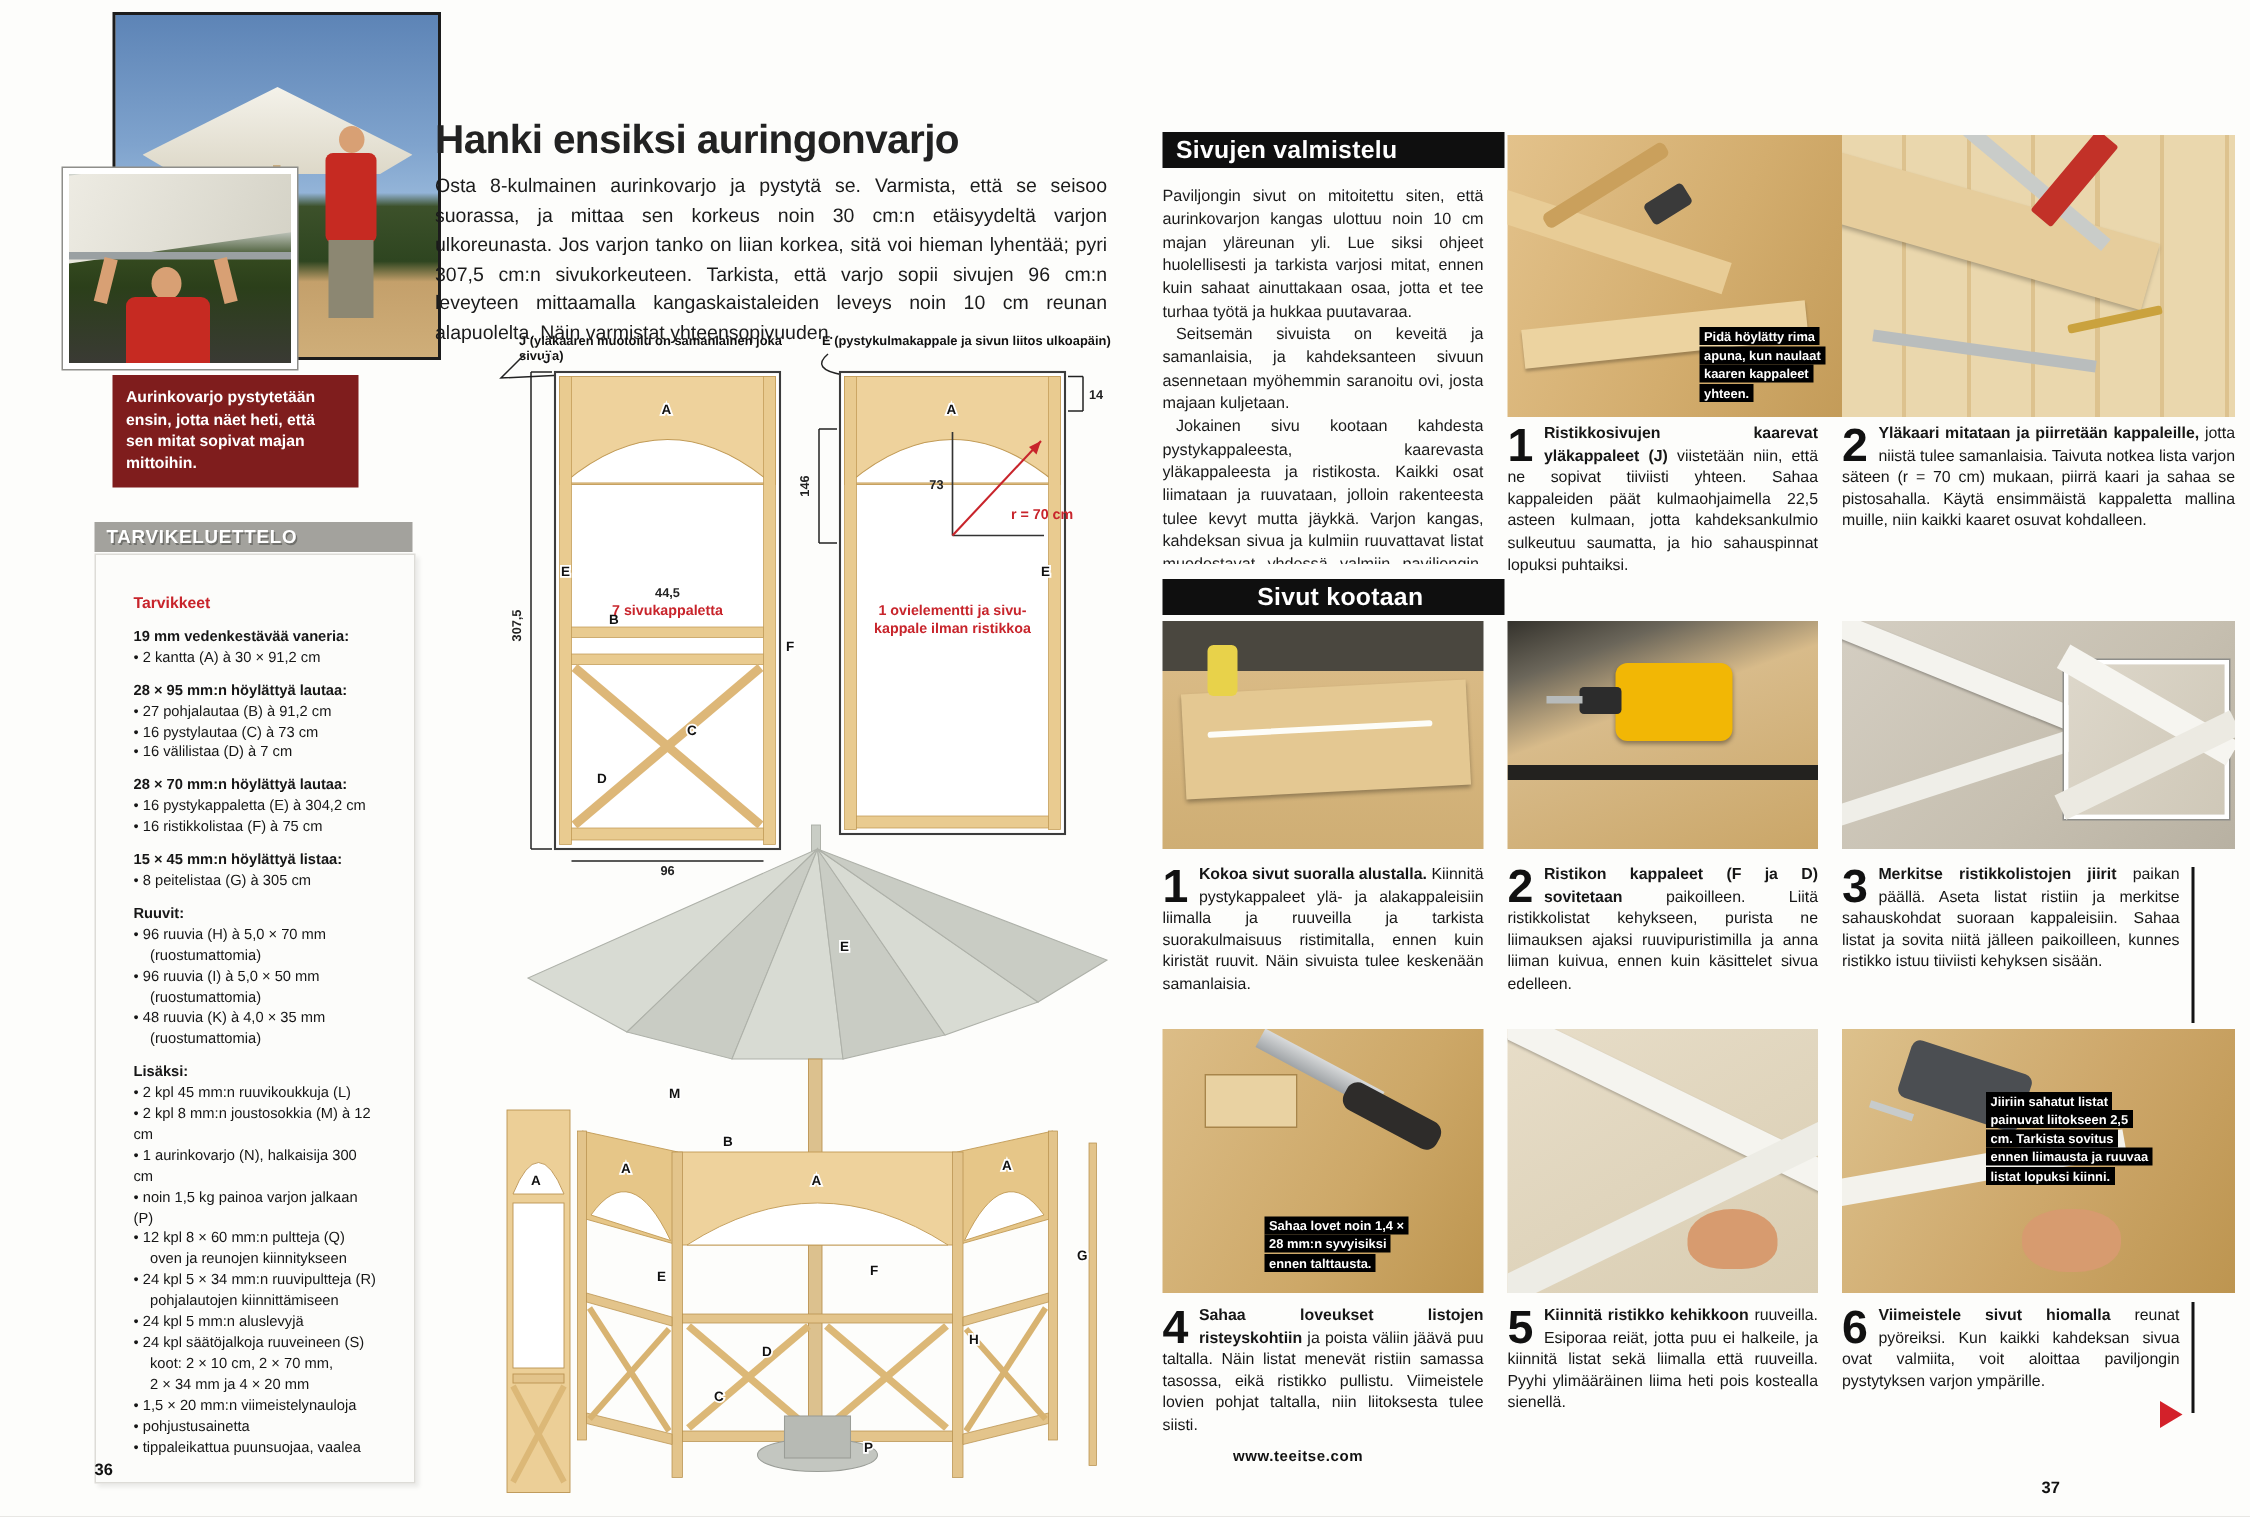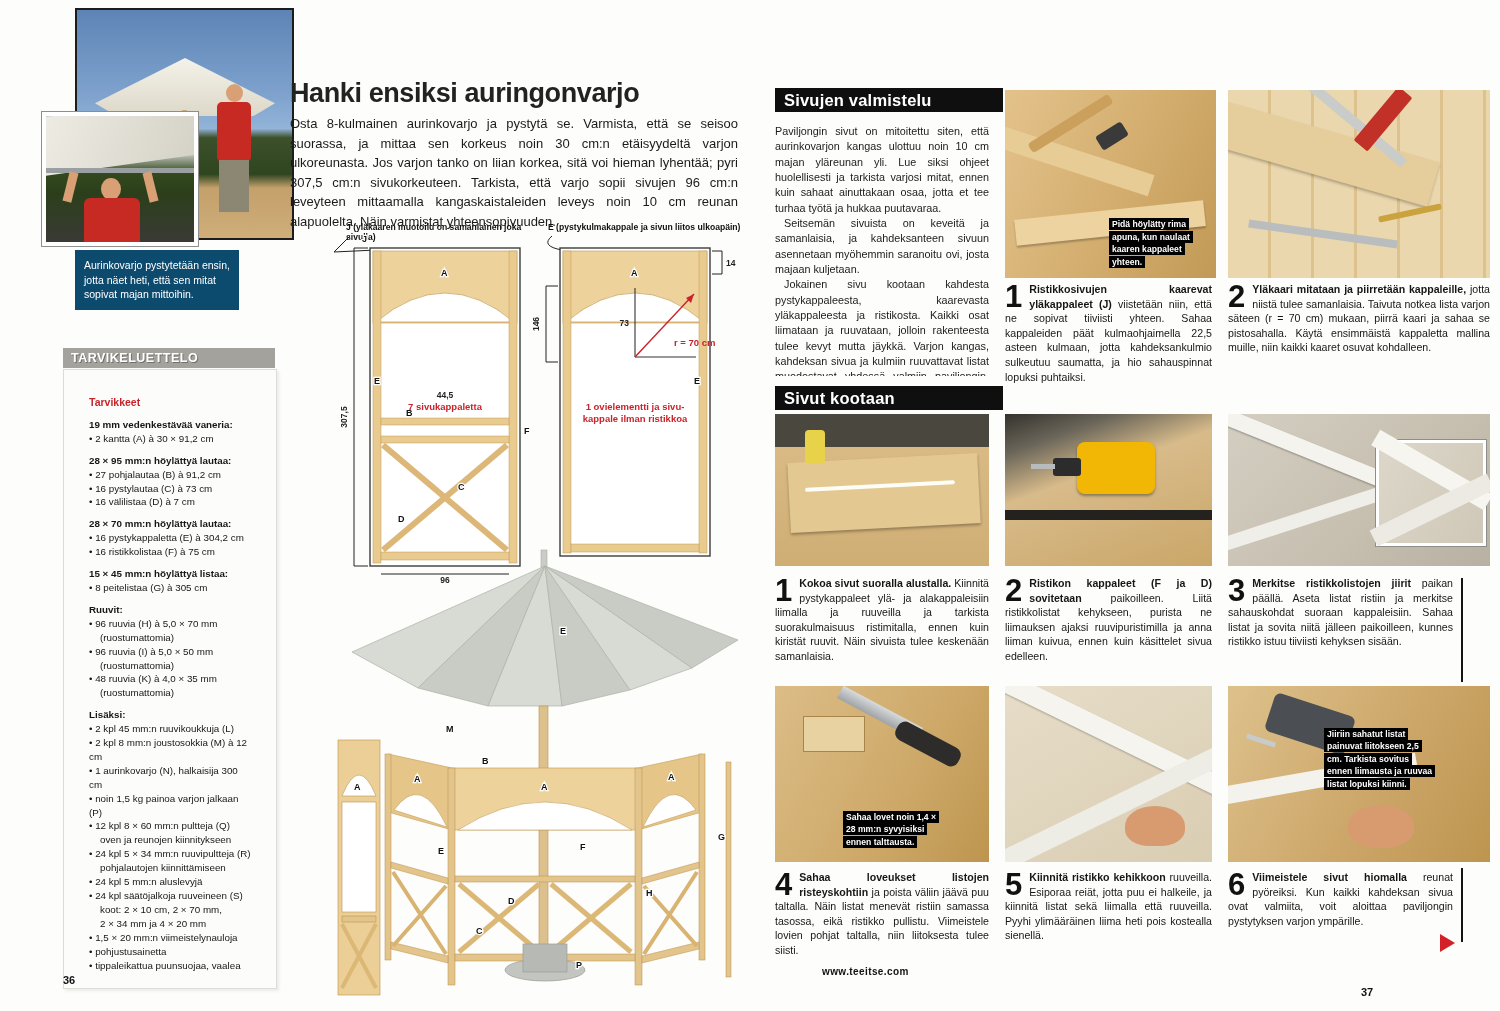--- a/index.html
+++ b/index.html
@@ -28,21 +28,21 @@
                letter-spacing:.5px;padding:3px 0 3px 8px;text-shadow:1px 1px 0 #70706c;}
   .sidebar-box{position:absolute;background:#fcfcfa;border:1px solid #dddcd7;
                box-shadow:2px 2px 3px rgba(0,0,0,.08);padding:9px 9px;overflow:hidden;}
   .sidebar-box ul{margin:16px;padding:0;list-style:none;}
   .mline{font-size:9.8px;line-height:1.42;color:#161616;}
   .mline.red{color:#c8242b;font-weight:bold;font-size:10.5px;}
   .mline.h{font-weight:bold;margin-top:8px;}
   .mline.i::before{content:"• ";}
   .mline.i2{padding-left:11px;}
   
-  .bluebox{position:absolute;background:#0c4a6e;color:#fff;font-weight:normal;font-size:10.5px;
+  .bluebox{position:absolute;background:#7f1d1d;color:#fff;font-weight:bold;font-size:10.5px;
            line-height:1.4;padding:8px 9px;}
   .folio{position:absolute;font-weight:bold;font-size:11px;color:#111;}
   .site{position:absolute;font-weight:bold;font-size:10px;letter-spacing:.4px;color:#111;}
   .rule{position:absolute;width:2px;background:#141414;}
   .redtri{position:absolute;width:0;height:0;border-top:9px solid transparent;
           border-bottom:9px solid transparent;border-left:15px solid #d3212a;}
   
   .dcap{position:absolute;font-size:8.6px;font-weight:bold;color:#111;line-height:1.2;}
   svg text{font-family:"Liberation Sans",sans-serif;}
   .plbl{font-size:9px;font-weight:bold;fill:#111;paint-order:stroke;stroke:#ffffff;stroke-width:2.4px;}
@@ -309,21 +309,21 @@
   <div class="blkhdr" style="left:775px;top:88px;width:219px;">Sivujen valmistelu</div>
 
   <div class="abs bodycol" style="left:775px;top:124px;width:214px;height:252px;overflow:hidden;">
 
   <p>Paviljongin sivut on mitoitettu siten, että aurinkovarjon kangas ulottuu noin 10 cm majan yläreunan yli. Lue siksi ohjeet huolellisesti ja tarkista varjosi mitat, ennen kuin sahaat ainuttakaan osaa, jotta et tee turhaa työtä ja hukkaa puutavaraa.</p>
       <p>Seitsemän sivuista on keveitä ja samanlaisia, ja kahdeksanteen sivuun asennetaan myöhemmin saranoitu ovi, josta majaan kuljetaan.</p>
       <p>Jokainen sivu kootaan kahdesta pystykappaleesta, kaarevasta yläkappaleesta ja ristikosta. Kaikki osat liimataan ja ruuvataan, jolloin rakenteesta tulee kevyt mutta jäykkä. Varjon kangas, kahdeksan sivua ja kulmiin ruuvattavat listat muodostavat yhdessä valmiin paviljongin, joka on keväällä nopea pystyttää ja syksyllä helppo purkaa talviteloille.</p>
     </div>
 
   <div class="photo" style="left:1005px;top:90px;width:211px;height:188px;
-              background:linear-gradient(115deg,#e3c28b 0%,#d3ad6e 55%,#c29a57 100%);">
+              background:linear-gradient(115deg,#e3c28b 0%,#d3ad6e 55%,#c29a57 100%);padding-left:24px;">
     <div class="abs" style="left:10px;top:120px;width:190px;height:26px;background:#ecd3a0;transform:rotate(-6deg);box-shadow:0 2px 2px rgba(0,0,0,.25);"></div>
     <div class="abs" style="left:-10px;top:60px;width:160px;height:22px;background:#e8cc96;transform:rotate(18deg);"></div>
     <div class="abs" style="left:18px;top:28px;width:95px;height:11px;background:#caa05c;transform:rotate(-32deg);border-radius:4px;"></div>
     <div class="abs" style="left:92px;top:38px;width:30px;height:16px;background:#3a3a3a;transform:rotate(-32deg);border-radius:3px;"></div>
     <div class="cap" style="right:7px;bottom:10px;width:100px;">
       <span>Pidä höylätty rima apuna, kun naulaat kaaren kappaleet yhteen.</span>
     </div>
   </div>
 
   <div class="photo" style="left:1228px;top:90px;width:262px;height:188px;
@@ -339,21 +339,21 @@
     <span class="n">1</span>
     <b>Ristikkosivujen kaarevat yläkappaleet (J)</b>
     <span>viistetään niin, että ne sopivat tiiviisti yhteen. Sahaa kappaleiden päät kulmaohjaimella 22,5 asteen kulmaan, jotta kahdeksankulmio sulkeutuu saumatta, ja hio sahauspinnat lopuksi puhtaiksi.</span>
   </div>
   <div class="step" style="left:1228px;top:282px;width:262px;">
     <span class="n">2</span>
     <b>Yläkaari mitataan ja piirretään kappaleille,</b>
     <span>jotta niistä tulee samanlaisia. Taivuta notkea lista varjon säteen (r = 70 cm) mukaan, piirrä kaari ja sahaa se pistosahalla. Käytä ensimmäistä kappaletta mallina muille, niin kaikki kaaret osuvat kohdalleen.</span>
   </div>
 
-  <div class="blkhdr" style="left:775px;top:386px;width:219px;">Sivut kootaan</div>
+  <div class="blkhdr" style="left:775px;top:386px;width:219px;text-align:center;">Sivut kootaan</div>
 
   <div class="photo" style="left:775px;top:414px;width:214px;height:152px;
               background:linear-gradient(180deg,#4a473f 0%,#4a473f 22%,#d9ba85 22%,#cfae74 100%);">
     <div class="abs" style="left:14px;top:44px;width:190px;height:70px;background:#e4c globalize;background:#e4c892;transform:rotate(-3deg);box-shadow:0 2px 3px rgba(0,0,0,.3);"></div>
     <div class="abs" style="left:30px;top:70px;width:150px;height:4px;background:#fdfdf8;transform:rotate(-3deg);border-radius:2px;"></div>
     <div class="abs" style="left:30px;top:16px;width:20px;height:34px;background:#e8d24a;border-radius:4px;"></div>
   </div>
   <div class="photo" style="left:1005px;top:414px;width:207px;height:152px;
               background:linear-gradient(160deg,#34322c 0%,#6b665a 18%,#d8bb8a 40%,#caa668 100%);">
     <div class="abs" style="left:0;top:96px;width:207px;height:10px;background:#23221f;"></div>

